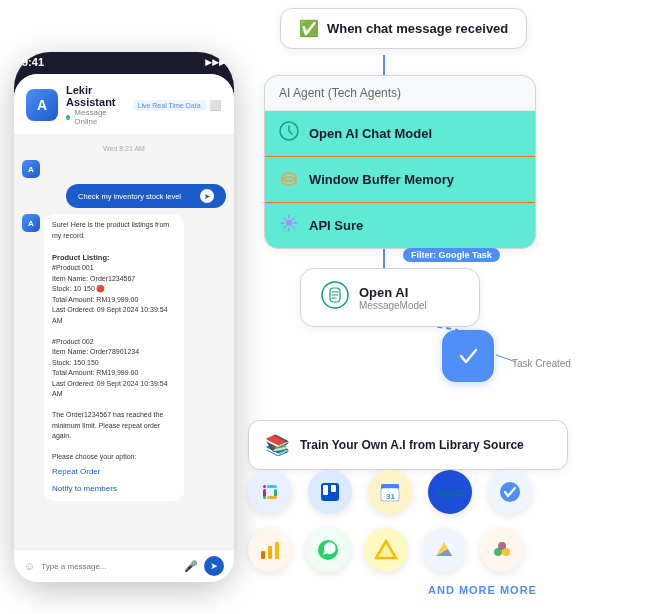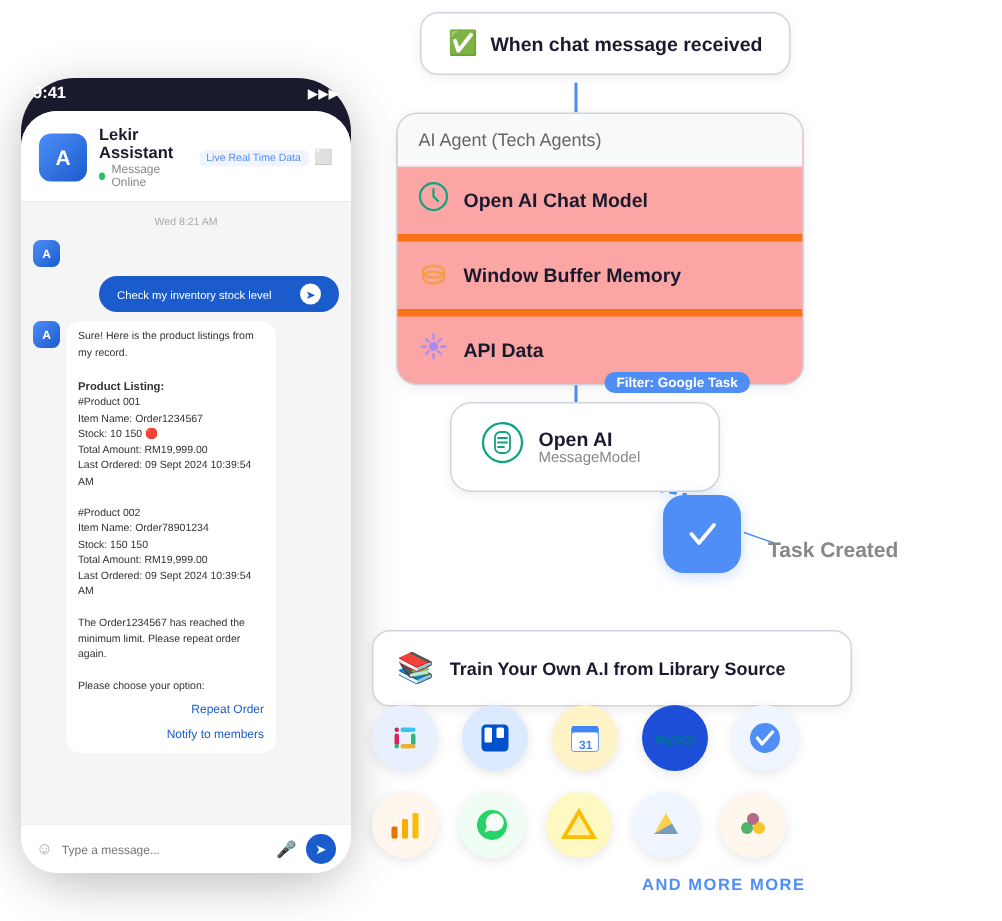--- a/index.html
+++ b/index.html
@@ -100,21 +100,21 @@
       cursor: pointer;
       display: flex;
       align-items: center;
       gap: 19px;
     }
     .user-msg-icon { width: 14px; height: 14px; background: #fff; border-radius: 50%; display: flex; align-items: center; justify-content: center; color: #1a5ccc; font-size: 8px; }
     .product-text { font-size: 7px; line-height: 1.5; color: #333; }
     .product-text strong { font-size: 7.5px; }
     .stock-red { color: #ef4444; }
     .msg-options { display: flex; flex-direction: column; gap: 4px; margin-top: 2px; }
-    .option-btn { background: none; border: none; color: #1a5ccc; font-size: 8px; cursor: pointer; text-align: right; padding: 2px 0; }
+    .option-btn { background: none; border: none; color: #1a5ccc; font-size: 8px; cursor: pointer; text-align: left; padding: 2px 0; }
     .chat-input {
       background: #fff;
       border-top: 1px solid #eee;
       padding: 6px 10px;
       display: flex;
       align-items: center;
       gap: 6px;
     }
     .chat-input-field { flex: 1; border: none; background: none; font-size: 8px; color: #aaa; outline: none; }
     .chat-input-icon { font-size: 11px; color: #aaa; cursor: pointer; }
@@ -146,40 +146,40 @@
     }
     .trigger-icon { font-size: 16px; color: #4f8ef7; }
     .trigger-label { font-size: 13px; font-weight: 600; color: #1a1a2e; }
 
     
     .ai-agent-box {
       position: absolute;
       top: 75px;
       left: 16px;
       width: 272px;
-      background: #fca5a5;
+      background: #5eead4;
       border: 1.5px solid #d1d5db;
       border-radius: 14px;
       box-shadow: 0 2px 10px rgba(0,0,0,0.07);
       overflow: hidden;
     }
     .ai-agent-header {
       background: #f8f9fa;
       padding: 10px 14px;
       font-size: 12px;
       color: #666;
       font-weight: 500;
       border-bottom: 1px solid #eee;
     }
     .ai-agent-item {
       display: flex;
       align-items: center;
       gap: 10px;
       padding: 10px 14px;
-      border-bottom: 5px solid #f97316;
+      border-bottom: 1px solid #f97316;
     }
     .ai-agent-item:last-child { border-bottom: none; }
     .ai-item-icon { font-size: 18px; flex-shrink: 0; }
     .ai-item-label { font-size: 13px; font-weight: 600; color: #1a1a2e; }
 
     
     .filter-label {
       position: absolute;
       top: 248px;
       left: 155px;
@@ -210,23 +210,23 @@
     .openai-icon { font-size: 20px; }
     .openai-info {}
     .openai-title { font-size: 13px; font-weight: 700; color: #1a1a2e; }
     .openai-sub { font-size: 10px; color: #888; }
 
     
     .task-created-label {
       position: absolute;
       top: 358px;
       left: 264px;
-      font-size: 14px;
+      font-size: 10px;
       color: #888;
-      font-weight: 700;
+      font-weight: 400;
     }
 
     
     .check-circle {
       position: absolute;
       top: 330px;
       left: 194px;
       width: 52px;
       height: 52px;
       background: #4f8ef7;
@@ -424,21 +424,21 @@
       <span class="ai-item-label">Window Buffer Memory</span>
     </div>
     <div class="ai-agent-item">
       <span class="ai-item-icon">
         <svg width="20" height="20" viewBox="0 0 20 20" fill="none">
             <circle cx="10" cy="10" r="3" fill="#a78bfa"></circle>
             <path d="M10 2v3M10 15v3M2 10h3M15 10h3" stroke="#a78bfa" stroke-width="1.5" stroke-linecap="round"></path>
             <path d="M4.9 4.9l2.1 2.1M12.9 12.9l2.1 2.1M4.9 15.1l2.1-2.1M12.9 7.1l2.1-2.1" stroke="#a78bfa" stroke-width="1.3" stroke-linecap="round"></path>
           </svg>
       </span>
-      <span class="ai-item-label">API Data</span>
+      <span class="ai-item-label">API Sure</span>
     </div>
   </div>
 
   <div class="filter-label">Filter: Google Task</div>
 
   <div class="openai-box">
     <span class="openai-icon">
       <svg width="28" height="28" viewBox="0 0 28 28" fill="none">
           <circle cx="14" cy="14" r="13" stroke="#10a37f" stroke-width="1.5" fill="none"></circle>
           <path d="M9 10.5C9 8.567 10.567 7 12.5 7h3C17.433 7 19 8.567 19 10.5v7C19 19.433 17.433 21 15.5 21h-3C10.567 21 9 19.433 9 17.5v-7z" stroke="#10a37f" stroke-width="1.2" fill="none"></path>

